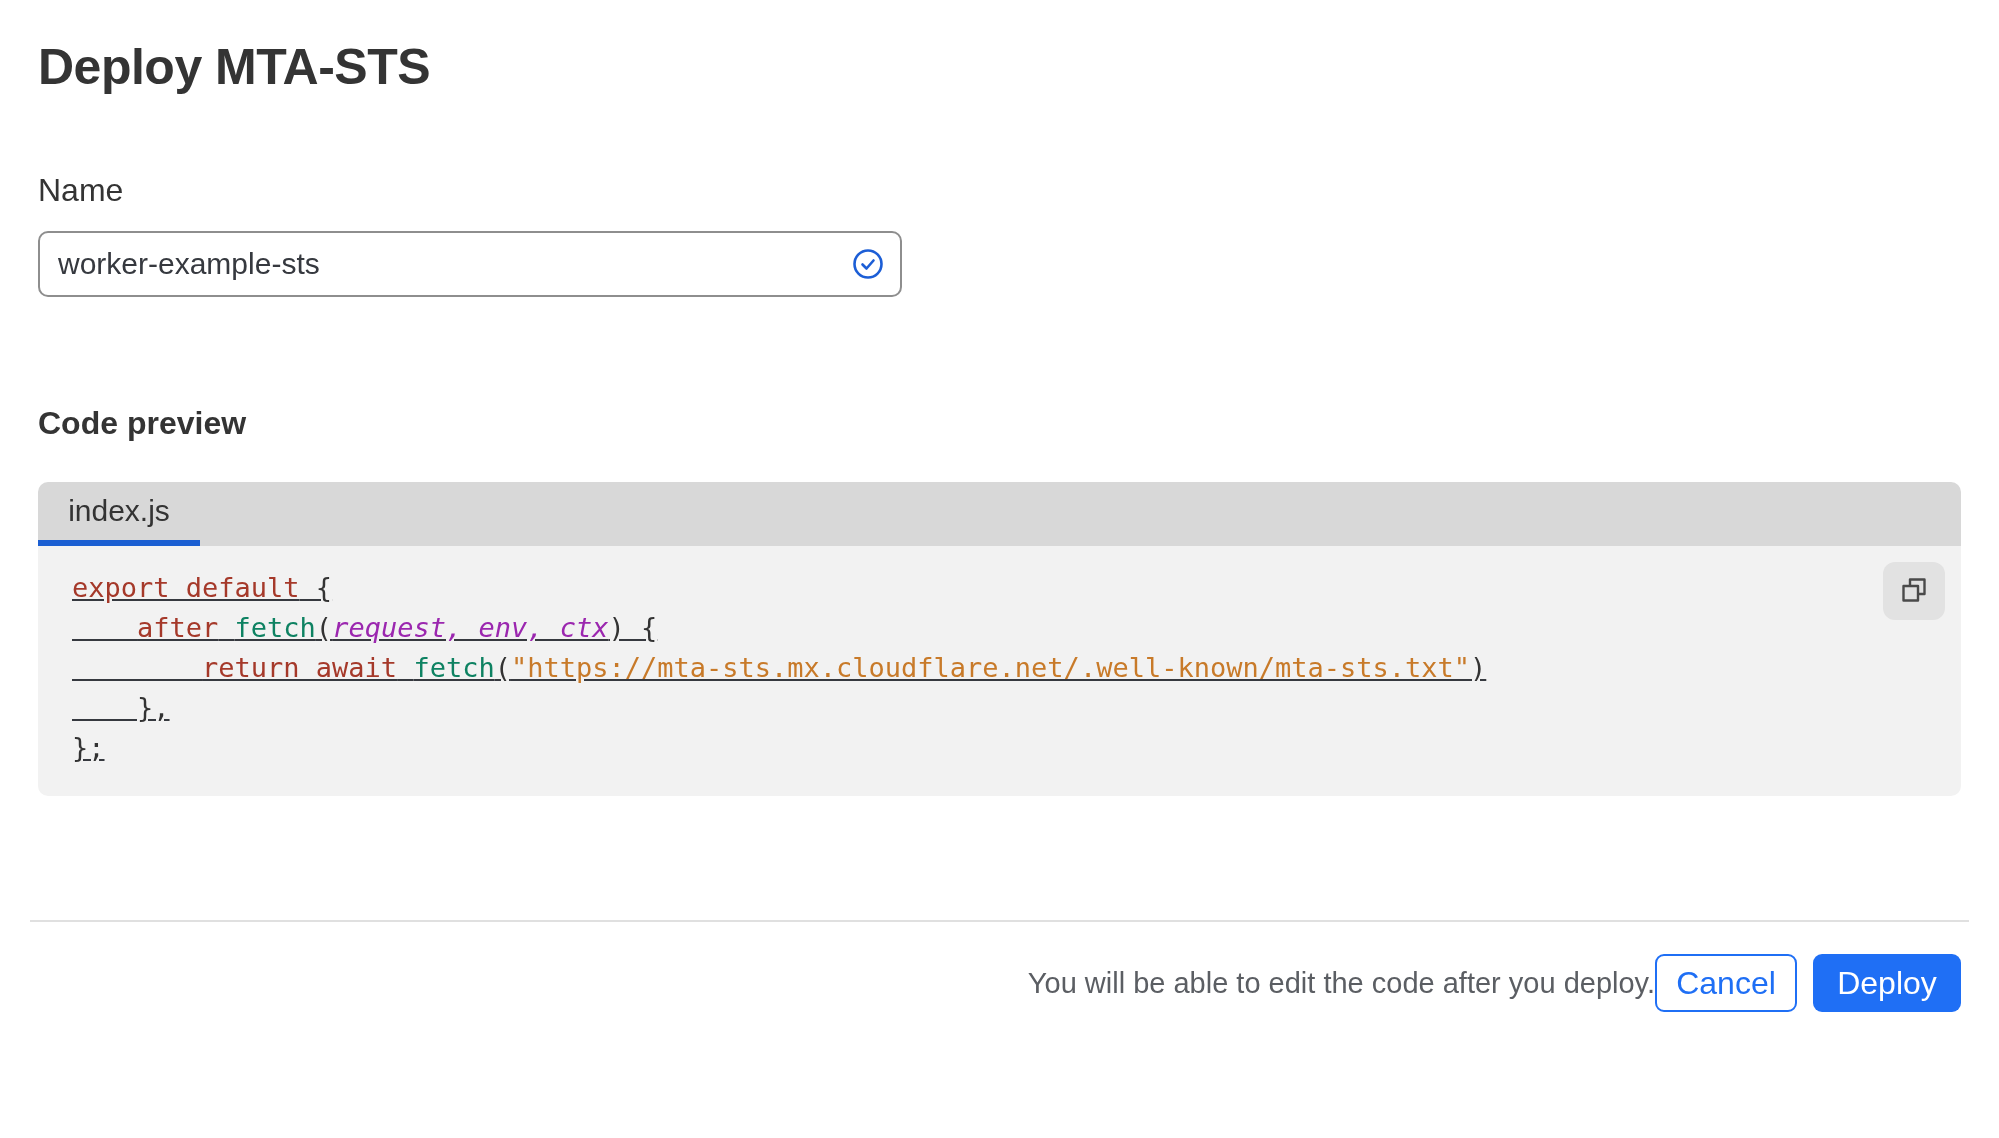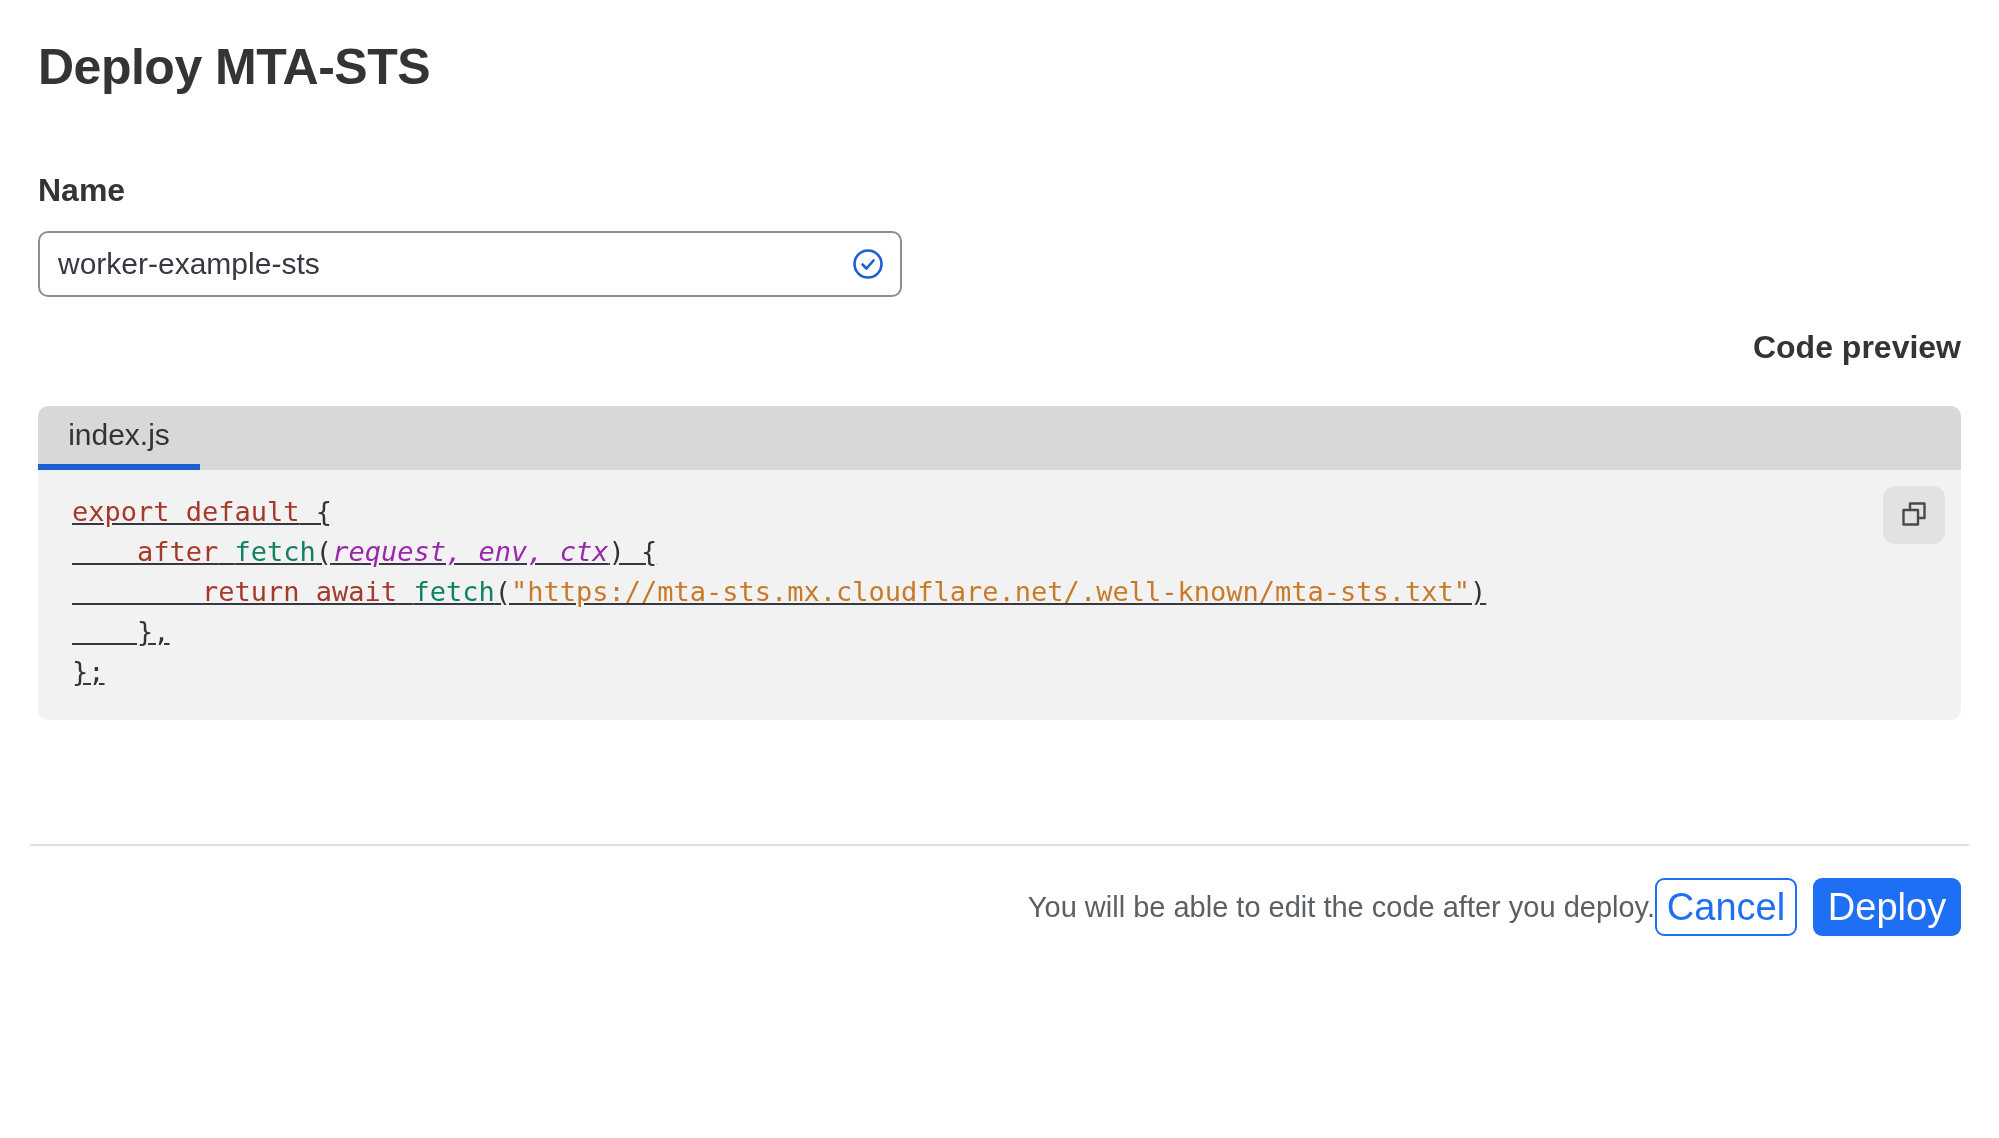--- a/index.html
+++ b/index.html
@@ -39,21 +39,21 @@
     color:var(--link);
     text-decoration:underline;
     text-decoration-thickness:3px;
     text-underline-offset:7px;
     cursor:pointer;
   }
 
   .field-label{
     margin-top:72px;
     font-size:32px;
-    font-weight:700;
+    font-weight:400;
     color:#343434;
   }
   .input-wrap{
     position:relative;
     margin-top:22px;
     width:864px;
     height:66px;
   }
   .input-wrap input{
     width:100%;
@@ -70,25 +70,24 @@
   .check-badge{
     position:absolute;
     right:18px;
     top:50%;
     transform:translateY(-50%);
     width:32px;height:32px;
     display:flex;align-items:center;justify-content:center;
   }
 
   .section-label{
-    margin-top:32px;
+    margin-top:108px;
     font-size:32px;
     font-weight:700;
     color:#343434;
-    text-align:right;
   }
 
   .code-window{
     margin-top:40px;
     width:1923px;
     border-radius:10px;
   }
   .tabbar{
     height:64px;
     background:var(--tabbar);
@@ -154,21 +153,21 @@
   }
   .footer-note{
     font-size:29px;
     color:#5b5e63;
   }
   .footer-actions{display:flex;gap:16px;}
   .btn{
     height:58px;
     border-radius:9px;
     font-family:"Liberation Sans","DejaVu Sans",sans-serif;
-    font-size:38px;
+    font-size:32px;
     display:flex;align-items:center;justify-content:center;
     cursor:pointer;
   }
   .btn-cancel{
     width:142px;
     background:#ffffff;
     border:2px solid var(--accent);
     color:var(--accent);
   }
   .btn-deploy{

